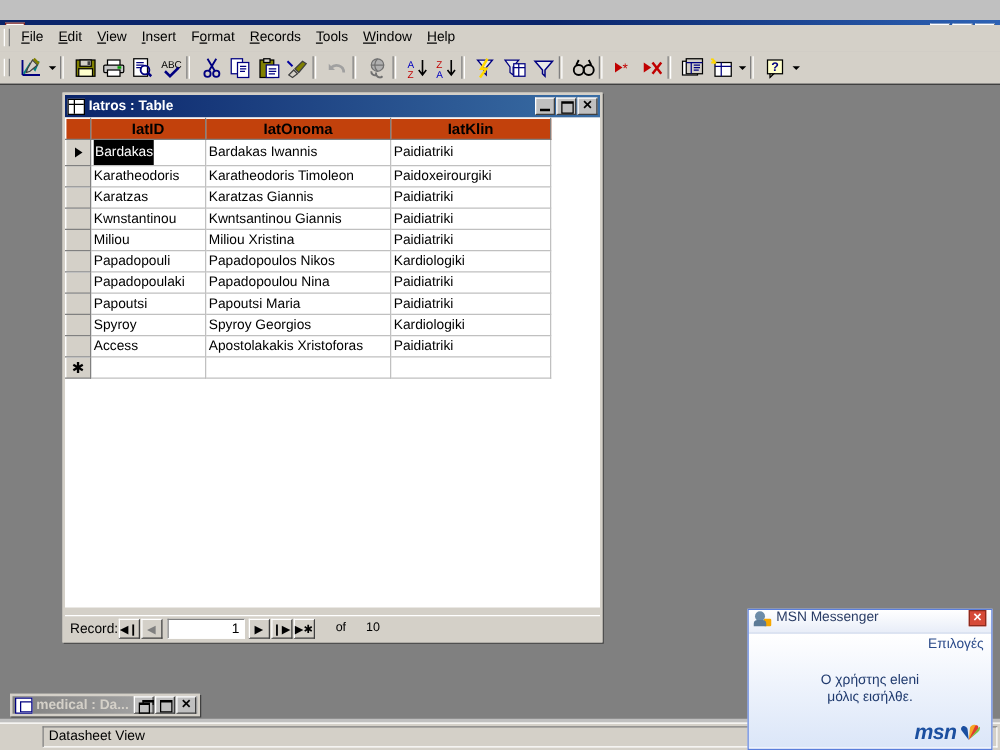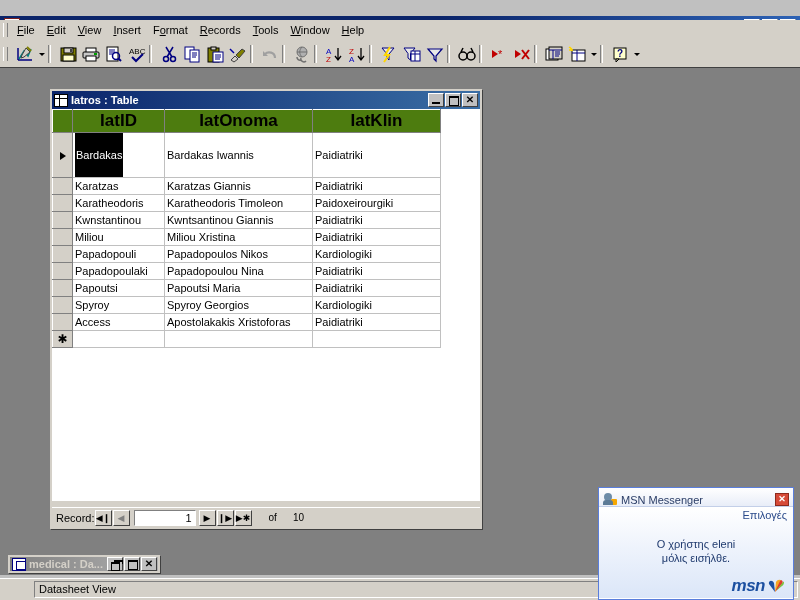--- a/index.html
+++ b/index.html
@@ -148,21 +148,21 @@
     left: 0; top: 67px;
     width: 800px; height: 508px;
     background: #808080;
     border-top: 1px solid #404040;
     box-sizing: border-box;
   }
 
   
   .tablewin {
     position: absolute;
-    left: 50px; top: 21px;
+    left: 50px; top: 6px;
     width: 432px; height: 440px;
     background: #d4d0c8;
     border: 2px solid #d4d0c8;
     box-shadow: 1px 1px 0 #404040;
     box-sizing: border-box;
   }
   .tw-titlebar {
     height: 18px;
     background: linear-gradient(to right, #0a246a, #3a6ea5);
     display: flex;
@@ -196,27 +196,27 @@
     height: 392px;
     background: #ffffff;
     overflow: hidden;
   }
   table.ds {
     border-collapse: collapse;
     font-size: 11px;
     table-layout: fixed;
   }
   table.ds th {
-    background: #4d7c0f;
+    background: #c2410c;
     border-top: 1px solid #ffffff;
     border-left: 1px solid #ffffff;
     border-right: 1px solid #808080;
     border-bottom: 1px solid #808080;
     font-weight: bold;
-    font-size: 17px;
+    font-size: 12px;
     height: 16px;
     text-align: center;
     color: #000;
     box-sizing: border-box;
   }
   table.ds th.sel-head { width: 20px; }
   table.ds td {
     border-right: 1px solid #c0c0c0;
     border-bottom: 1px solid #c0c0c0;
     height: 17px;
@@ -243,21 +243,21 @@
     border-top: 4px solid transparent;
     border-bottom: 4px solid transparent;
     border-left: 6px solid #000;
     vertical-align: middle;
   }
   .new-star { font-size: 12px; line-height: 14px; color: #000; }
   .cell-selected {
     background: #000000 !important;
     color: #ffffff;
     display: inline-block;
-    padding: 16px 1px;
+    padding: 4px 1px;
   }
   td.active-cell {
     border: 1px solid #000;
     padding: 0 1px;
   }
 
   
   .recnav {
     position: absolute;
     left: 0; bottom: 0;
@@ -370,21 +370,21 @@
     background: #ffffff;
     border: 1px solid #5a7edc;
     box-sizing: border-box;
     font-family: "Liberation Sans", sans-serif;
     overflow: hidden;
   }
   .msn-title {
     height: 19px;
     background: linear-gradient(to bottom, #ffffff, #e8edf8);
     display: flex;
-    align-items: flex-end;
+    align-items: flex-start;
     padding: 0 2px;
     box-sizing: border-box;
     border-bottom: 1px solid #c3cfe8;
   }
   .msn-ico {
     width: 14px; height: 14px; margin: 0 4px 0 2px;
     position: relative;
   }
   .msn-ico::before {
     content:""; position:absolute; left:1px; top:1px;
@@ -704,29 +704,29 @@
           </thead>
           <tbody>
             <tr>
               <td class="rowsel"><span class="cur-arrow"></span></td>
               <td class="active-cell"><span class="cell-selected">Bardakas</span></td>
               <td>Bardakas Iwannis</td>
               <td>Paidiatriki</td>
             </tr>
             <tr>
               <td class="rowsel"></td>
+              <td>Karatheodoris</td>
+              <td>Karatheodoris Timoleon</td>
+              <td>Paidoxeirourgiki</td>
+            </tr>
+            <tr>
+              <td class="rowsel"></td>
               <td>Karatzas</td>
               <td>Karatzas Giannis</td>
               <td>Paidiatriki</td>
-            </tr>
-            <tr>
-              <td class="rowsel"></td>
-              <td>Karatheodoris</td>
-              <td>Karatheodoris Timoleon</td>
-              <td>Paidoxeirourgiki</td>
             </tr>
             <tr>
               <td class="rowsel"></td>
               <td>Kwnstantinou</td>
               <td>Kwntsantinou Giannis</td>
               <td>Paidiatriki</td>
             </tr>
             <tr>
               <td class="rowsel"></td>
               <td>Miliou</td>

